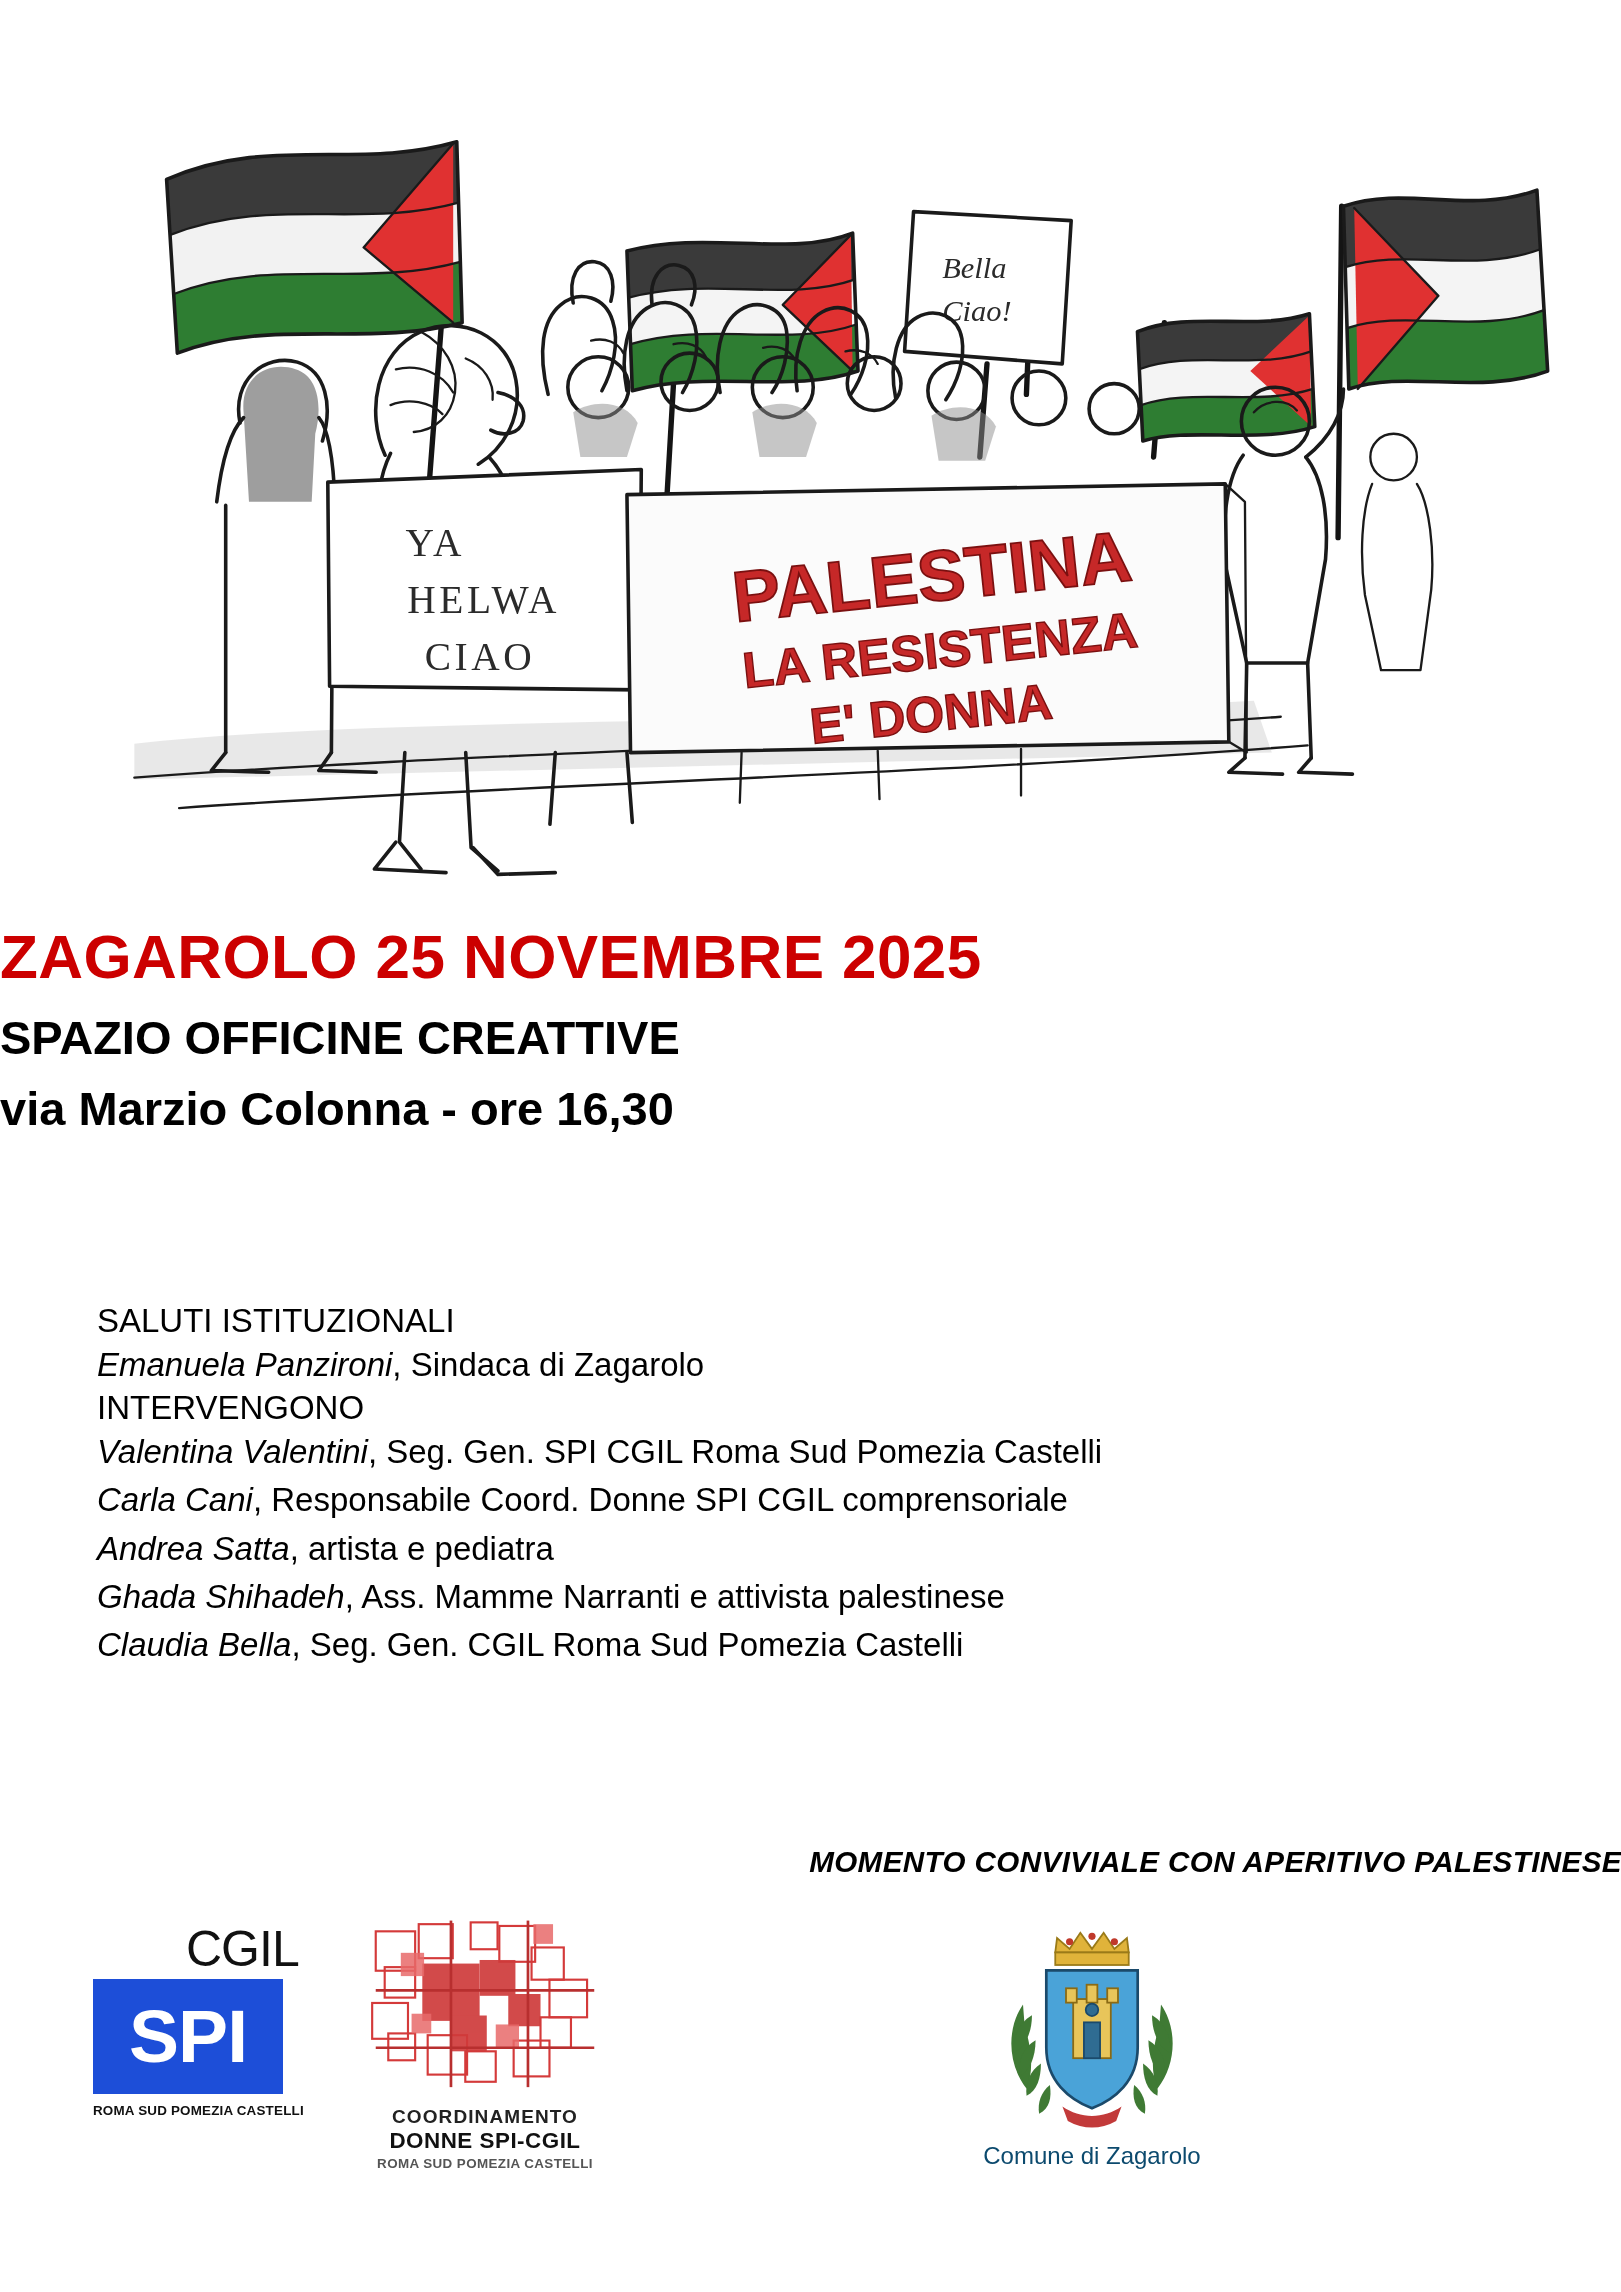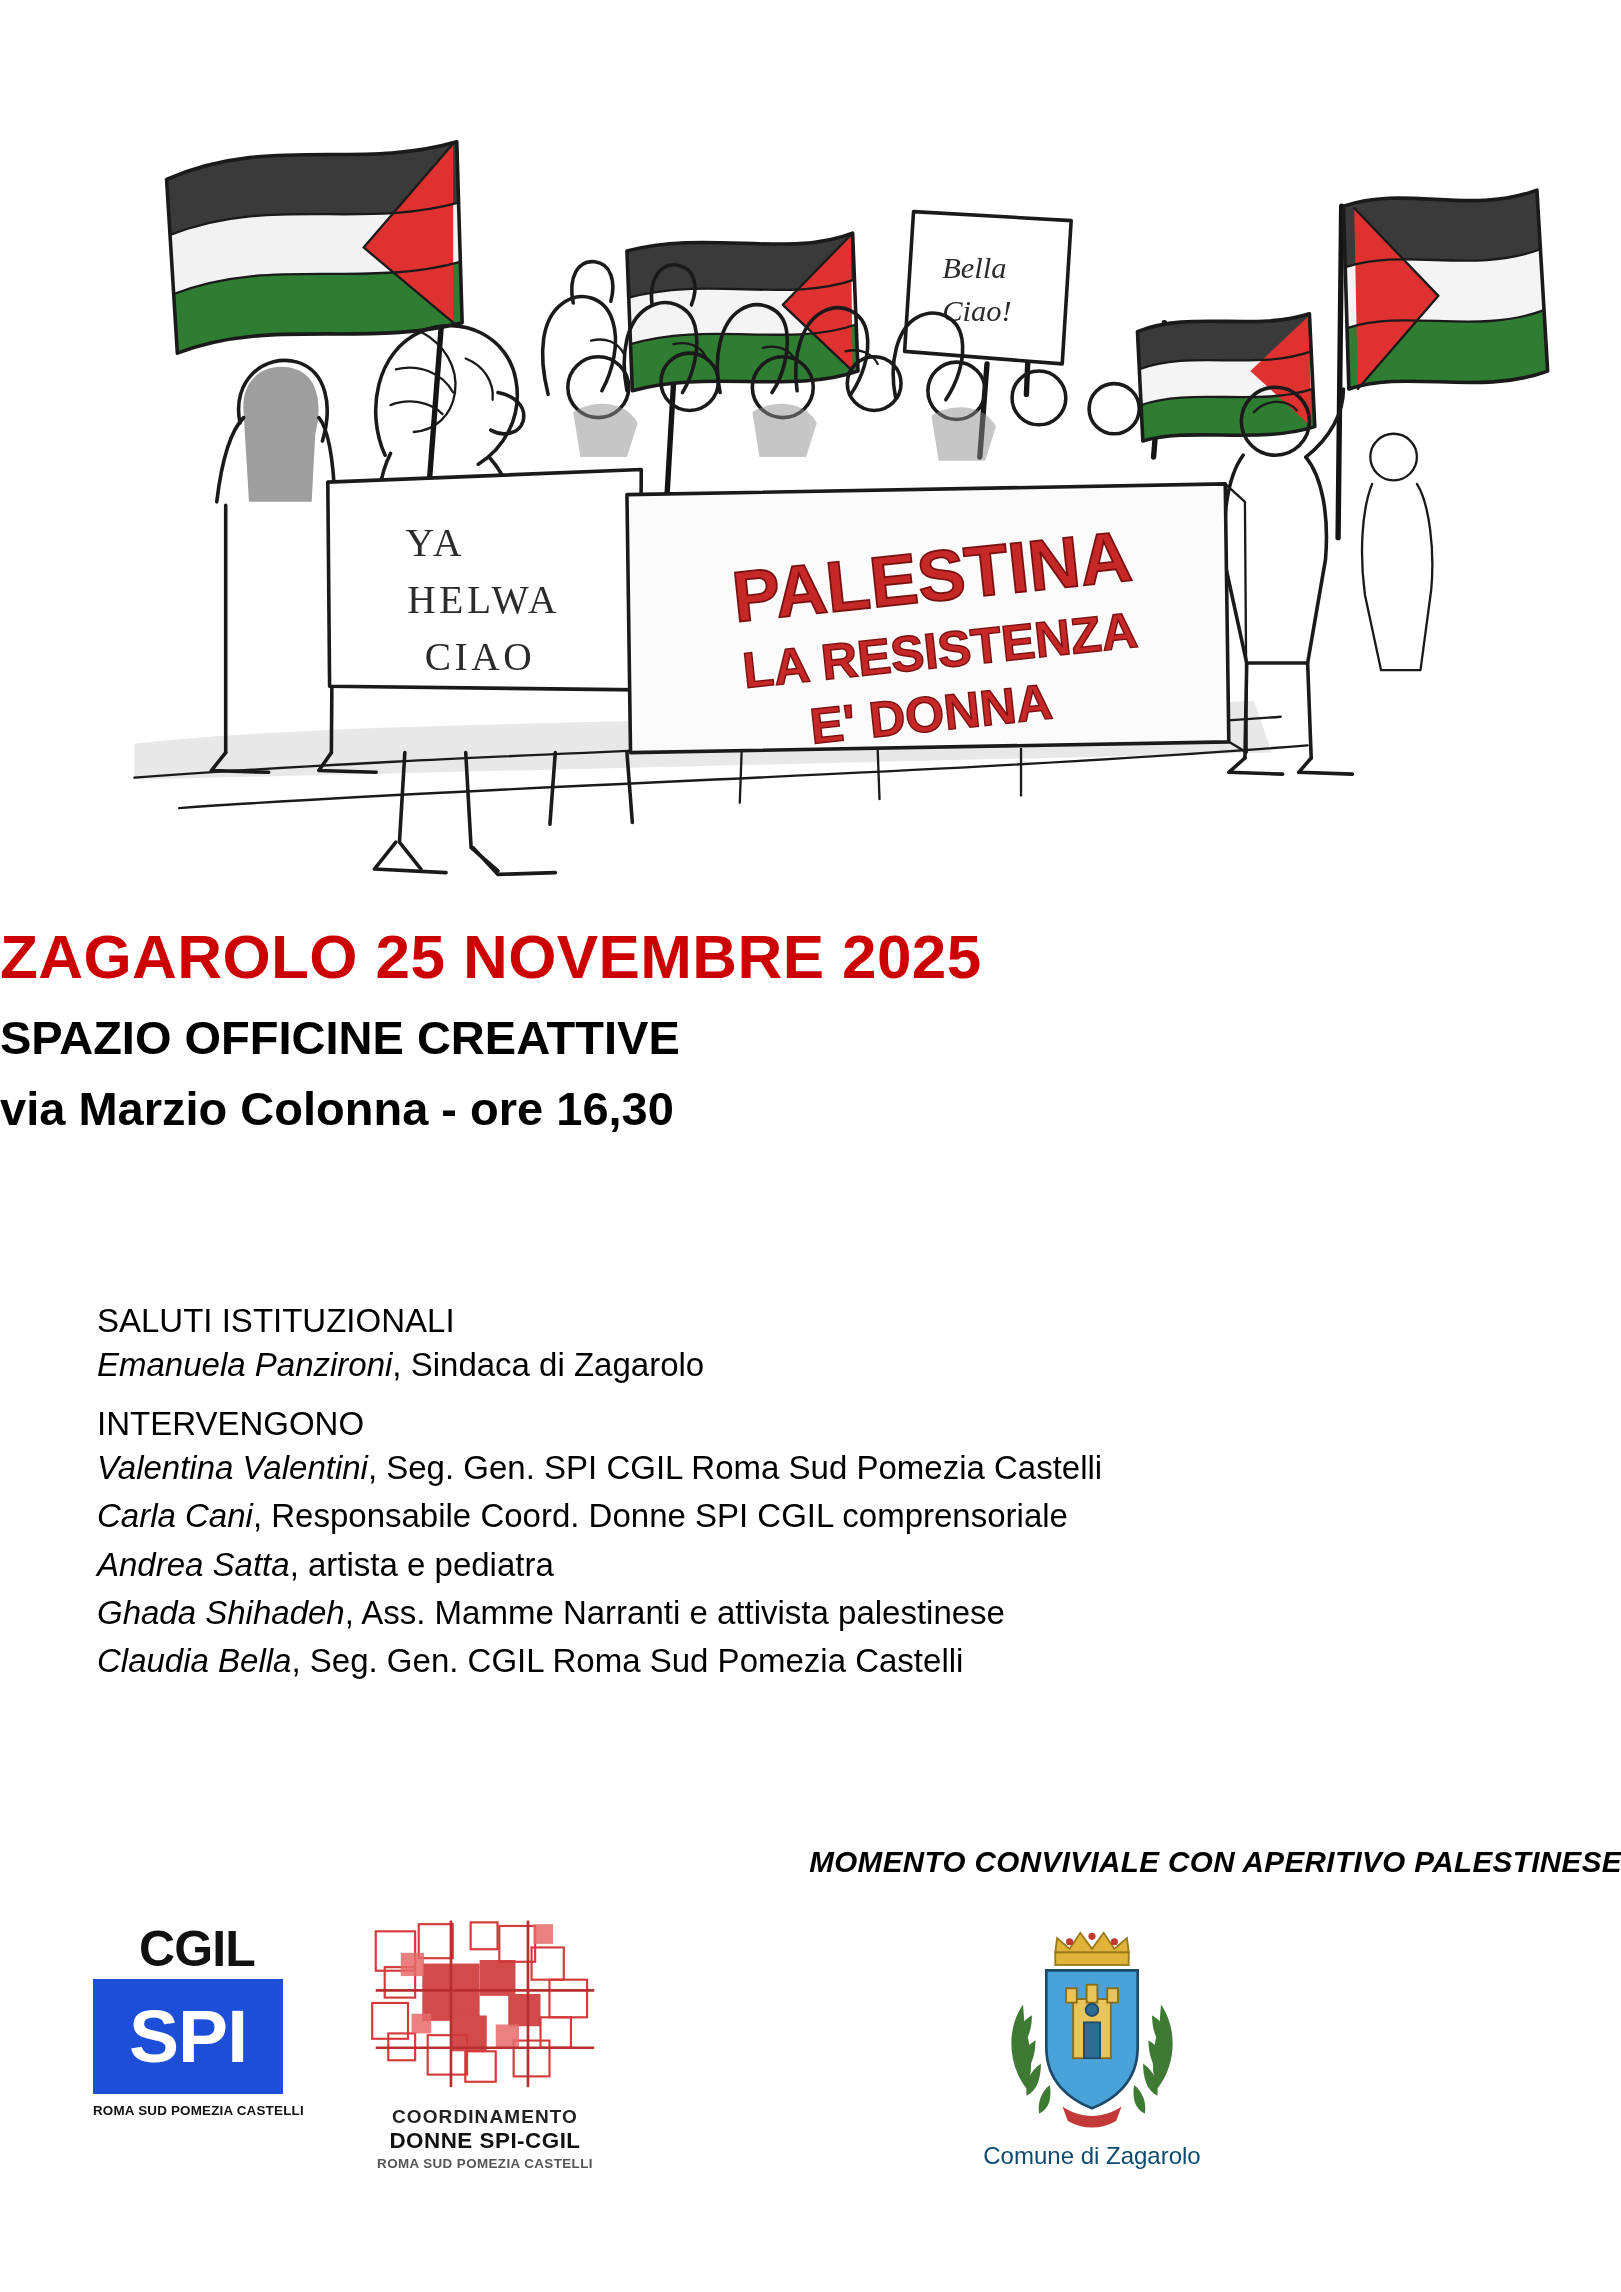--- a/index.html
+++ b/index.html
@@ -84,21 +84,21 @@
     font-size: 33px;
     line-height: 1.30;
     margin: 0 0 5.4px 0;
     color: #000;
     white-space: nowrap;
   }
   .program-line .name {
     font-style: italic;
   }
   .program-line.tight {
-    margin-bottom: 16px;
+    margin-bottom: 0;
   }
 
   .conviviale {
     position: absolute;
     left: 0;
     top: 1845px;
     width: 1622px;
     text-align: right;
     font-size: 29.6px;
     font-style: italic;
@@ -109,25 +109,25 @@
 
   
   .logo-cgil {
     position: absolute;
     left: 93px;
     top: 1924px;
     width: 206px;
   }
   .cgil-word {
     font-size: 50px;
-    font-weight: bold;
+    font-weight: normal;
     letter-spacing: -0.9px;
     line-height: 1;
     color: #111;
-    text-align: center;
+    text-align: right;
     padding-left: 1.8px;
   }
   .spi-box {
     margin-top: 5.4px;
     width: 190px;
     height: 115px;
     background: #1d4ed8;
     display: flex;
     align-items: center;
     justify-content: center;

